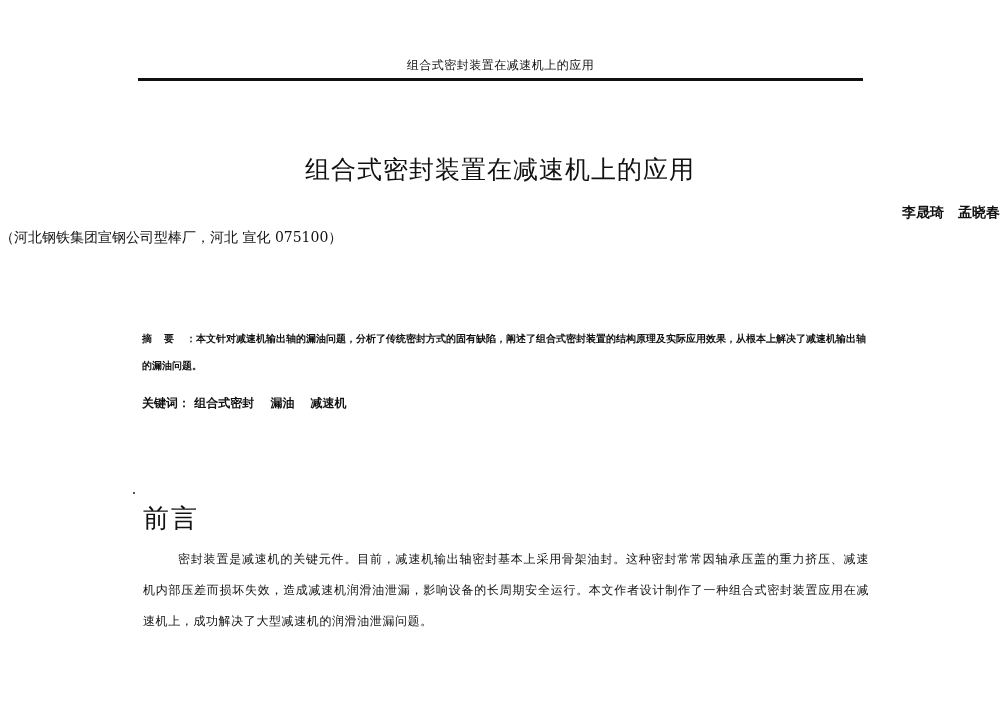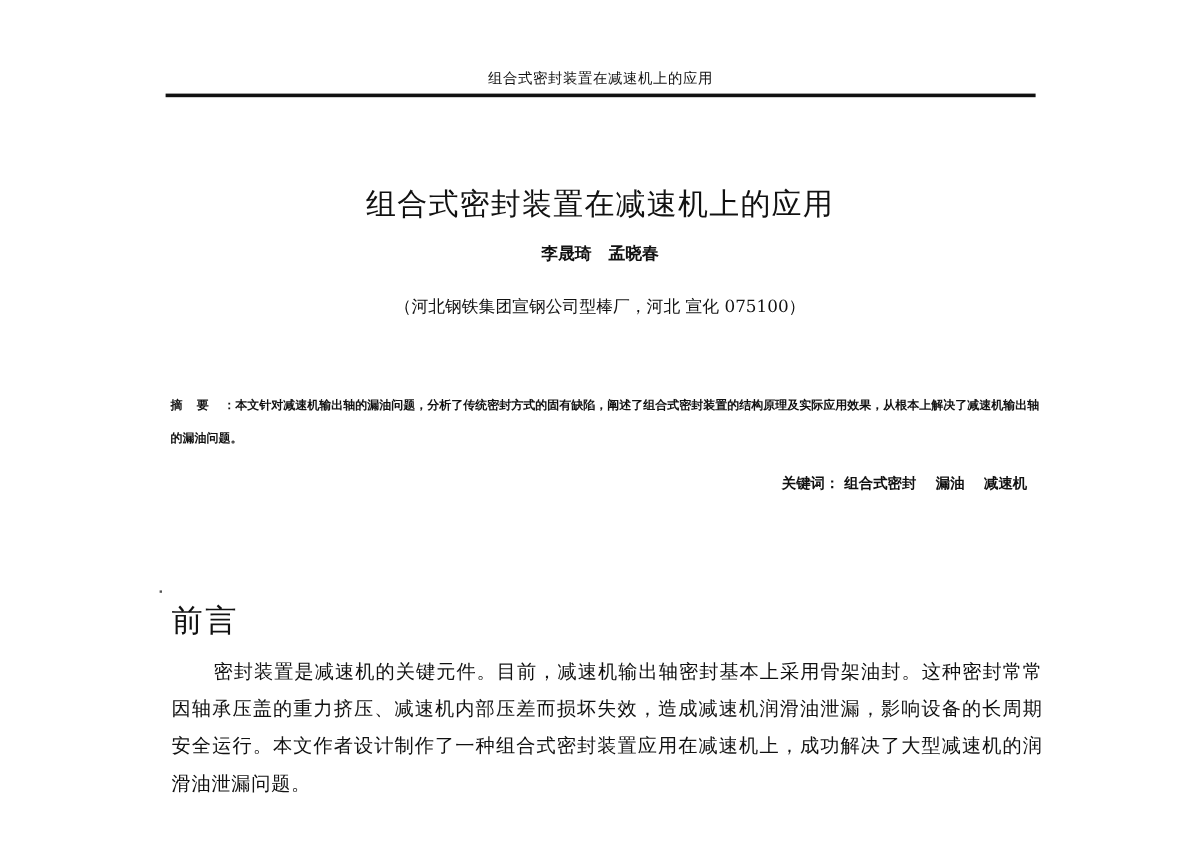--- a/index.html
+++ b/index.html
@@ -41,33 +41,32 @@
       text-align: center;
       font-size: 25px;
       letter-spacing: 1px;
       line-height: 36px;
     }
     .authors {
       position: absolute;
       left: 0;
       top: 202px;
       width: 1000px;
-      text-align: center;
+      text-align: right;
       font-family: "DejaVu Serif", "Liberation Serif", serif;
       font-weight: bold;
       font-size: 14px;
       line-height: 20px;
       word-spacing: 4px;
     }
     .affiliation {
       position: absolute;
       left: 0;
-      top: 245px;
+      top: 226px;
       width: 1000px;
-      text-align: center;
       font-family: "DejaVu Serif", "Liberation Serif", serif;
       font-size: 14px;
       line-height: 22px;
     }
     .abstract {
       position: absolute;
       left: 142px;
       top: 325px;
       width: 726px;
       font-size: 10px;
@@ -81,21 +80,20 @@
       letter-spacing: 0;
     }
     .keywords {
       position: absolute;
       left: 142px;
       top: 392px;
       width: 726px;
       font-size: 12px;
       font-weight: bold;
       line-height: 22px;
-      text-align: right;
     }
     .keywords .kw {
       margin-right: 12px;
     }
     .stray-dot {
       position: absolute;
       left: 133px;
       top: 492px;
       width: 2px;
       height: 2px;
@@ -108,21 +106,21 @@
       font-size: 26px;
       line-height: 32px;
       letter-spacing: 2px;
     }
     .body-text {
       position: absolute;
       left: 143px;
       top: 544px;
       width: 726px;
       font-family: "DejaVu Serif", "Liberation Serif", serif;
-      font-size: 16px;
+      font-size: 12px;
       line-height: 31px;
       text-indent: 35px;
       text-align: justify;
       letter-spacing: 0.6px;
       margin: 0;
     }
   </style>
 </head>
 <body>
 

